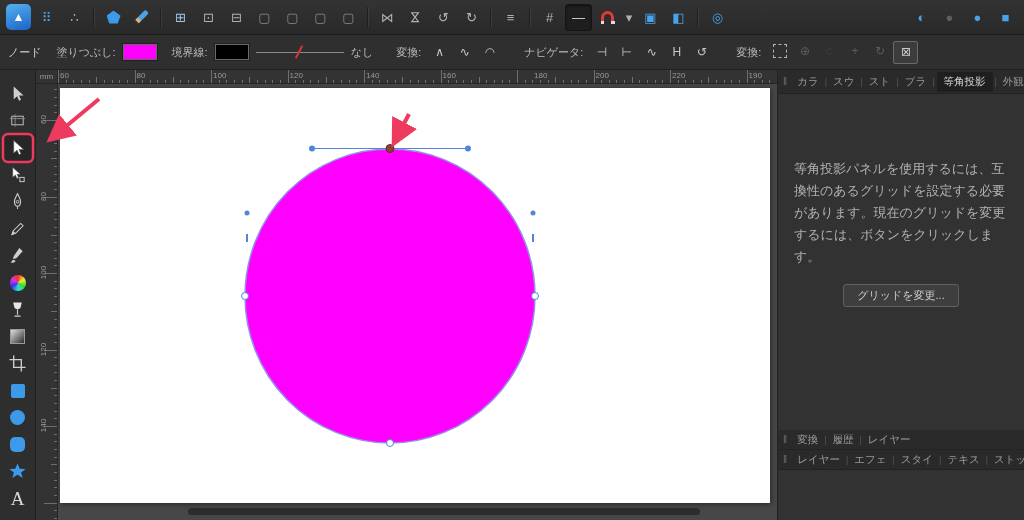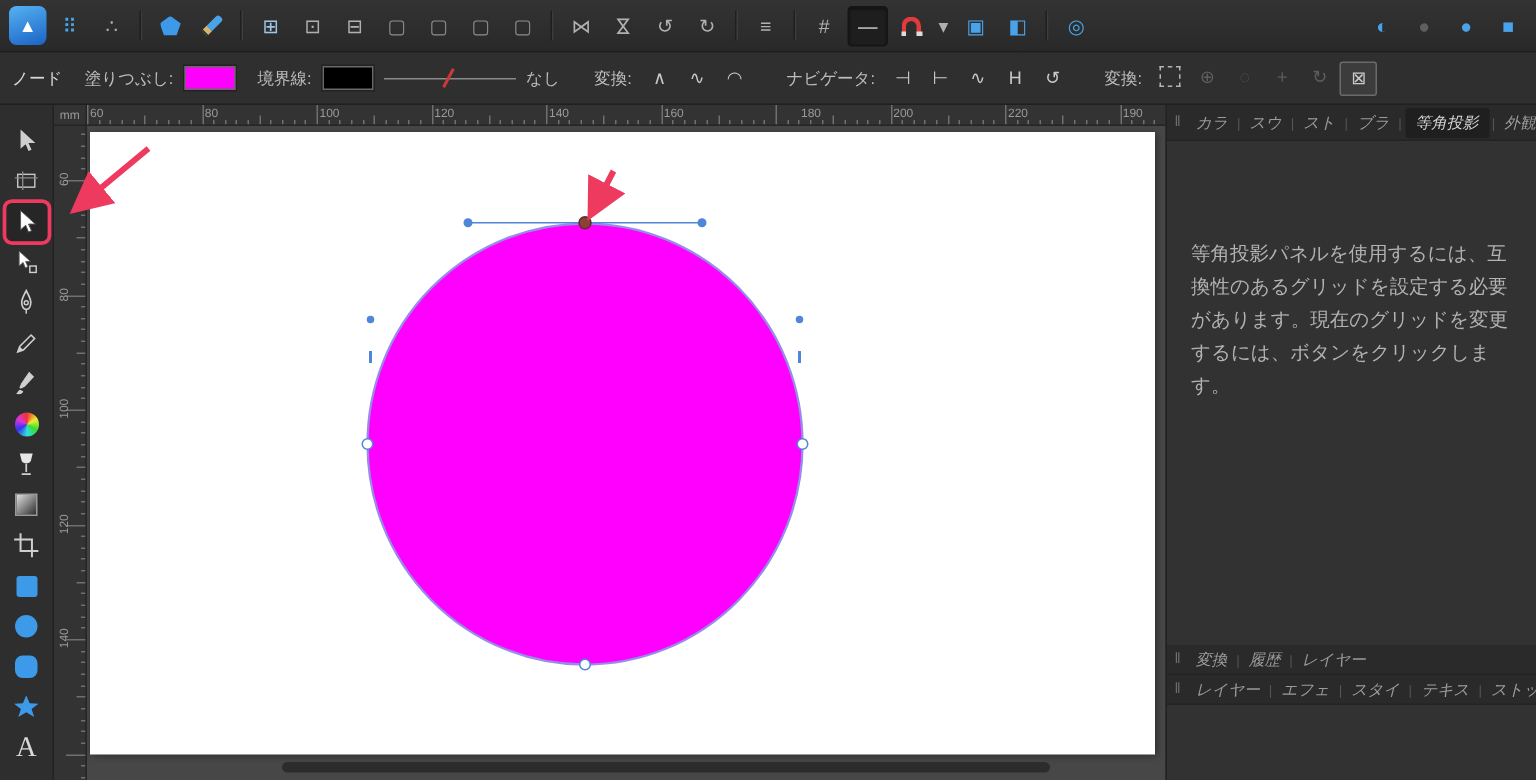--- a/index.html
+++ b/index.html
@@ -74,21 +74,21 @@
   #hscroll{position:absolute;left:130px;bottom:5px;width:512px;height:7px;border-radius:4px;background:#2b2b2b;opacity:.95;}
 
   
   #right-panel{position:absolute;left:777px;top:70px;width:247px;height:450px;background:#323232;display:flex;flex-direction:column;
     border-left:1px solid #222;box-sizing:border-box;}
   .tabbar{display:flex;align-items:center;background:#2a2a2a;border-bottom:1px solid #232323;padding:0 5px;gap:2px;
     font-size:10.5px;color:#9b9b9b;flex:none;overflow:hidden;white-space:nowrap;}
   .tabbar.top{height:23px;}
   .tabbar.small{height:19px;}
   .grip{color:#6e6e6e;margin-right:4px;font-size:10px;}
-  .tab{padding:2px 4px;font-style:italic;}
+  .tab{padding:2px 4px;}
   .tab.active{background:#1f1f1f;color:#d6d6d6;border-radius:2px;padding:3px 7px;}
   .tsep{color:#555;font-size:9px;}
   #panel-body{flex:1;display:flex;flex-direction:column;align-items:center;background:#323232;}
   #iso-message{margin:64px 16px 0;line-height:1.7;color:#b2b2b2;font-size:13px;}
   #change-grid-btn{margin-top:16px;padding:3px 13px;background:#3e3e3e;border:1px solid #606060;border-radius:3px;
     color:#cecece;font-size:11px;font-family:inherit;}
   #panel-footer{height:50px;background:#323232;flex:none;}
 
   
   #annot-svg{position:absolute;left:0;top:0;z-index:60;pointer-events:none;}
@@ -558,20 +558,21 @@
         <span class="tab">スト</span>
         <span class="tsep">|</span>
         <span class="tab">ブラ</span>
         <span class="tsep">|</span>
         <span class="tab active">等角投影</span>
         <span class="tsep">|</span>
         <span class="tab">外観</span>
       </div>
     <div id="panel-body">
       <div id="iso-message">等角投影パネルを使用するには、互換性のあるグリッドを設定する必要があります。現在のグリッドを変更するには、ボタンをクリックします。</div>
+      <button id="change-grid-btn">グリッドを変更...</button>
     </div>
     <div id="panel-tabs-mid" class="tabbar small">
         <span class="grip">‖</span>
         <span class="tab">変換</span>
         <span class="tsep">|</span>
         <span class="tab">履歴</span>
         <span class="tsep">|</span>
         <span class="tab">レイヤー</span>
       </div>
     <div id="panel-tabs-bottom" class="tabbar small">

